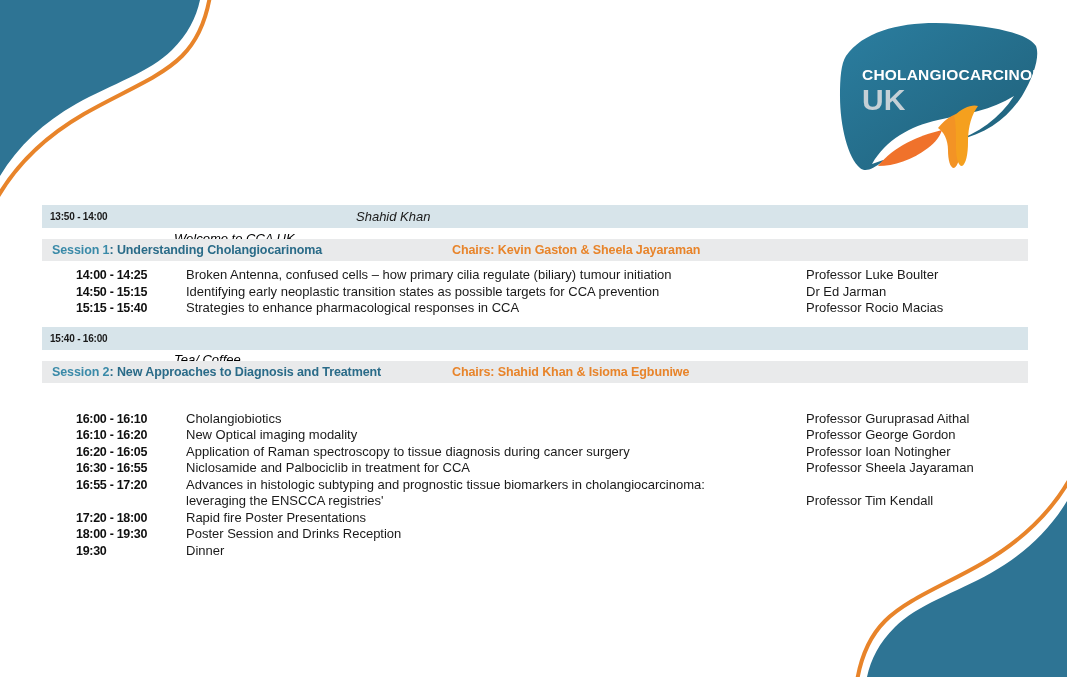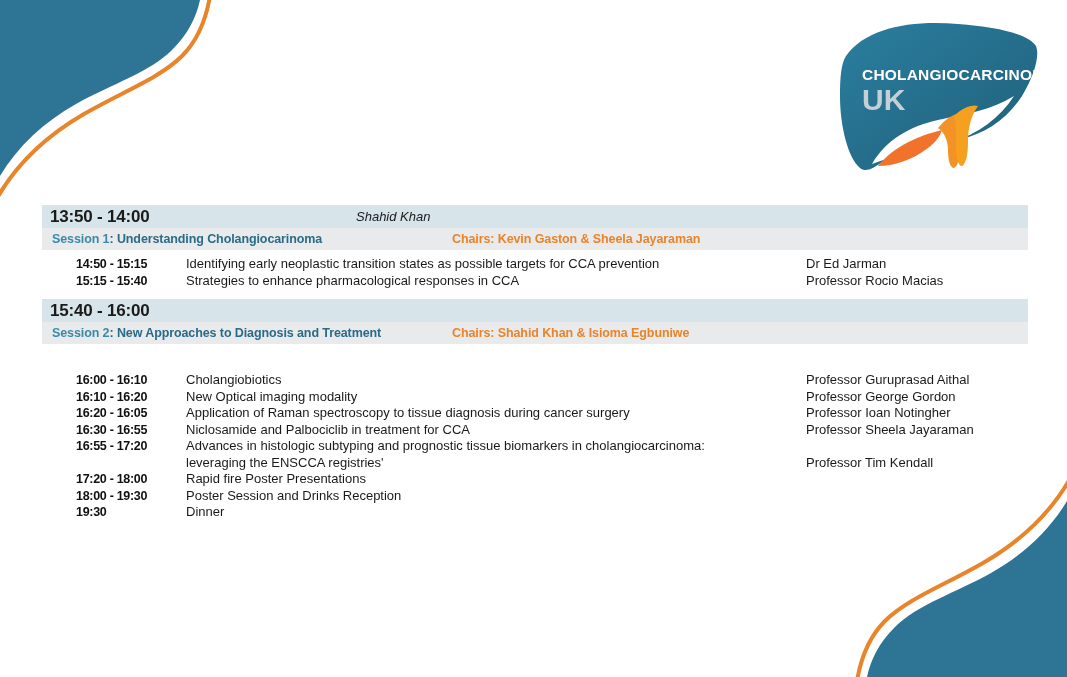--- a/index.html
+++ b/index.html
@@ -36,33 +36,33 @@
   
   .schedule{position:absolute;left:42px;top:205px;width:986px;}
 
   .band{position:relative;box-sizing:border-box;}
   .band-time{
     background:#d7e4ea;height:23px;
     display:flex;align-items:center;
   }
   .band-time .t{
     width:132px;padding-left:8px;box-sizing:border-box;
-    font-size:17px;font-weight:bold;color:#1a1a1a;letter-spacing:-0.2px;
+    font-size:10px;font-weight:bold;color:#1a1a1a;letter-spacing:-0.2px;
   }
   .band-time .d{
     width:182px;
     font-size:13px;font-style:italic;color:#000000;margin-top:43px;
   }
   .band-time .sp{
     font-size:13px;font-style:italic;color:#1a1a1a;
   }
 
   .band-session{
     background:#e9eaeb;height:22px;
-    display:flex;align-items:center;
+    display:flex;align-items:center;margin-top:11px;
   }
   .band-session .sess{
     width:410px;padding-left:10px;box-sizing:border-box;
     font-size:12.5px;font-weight:bold;color:#2a6b88;letter-spacing:-0.1px;
   }
   .band-session .sess .num{color:#3a8aa8;}
   .band-session .chairs{
     font-size:12.5px;font-weight:bold;color:#e8842a;letter-spacing:-0.1px;
   }
 
@@ -131,20 +131,25 @@
       <div class="sp">Shahid Khan</div>
     </div>
 
     <div class="band band-session">
       <div class="sess"><span class="num">Session 1</span><span>: </span><span>Understanding Cholangiocarinoma</span></div>
       <div class="chairs">Chairs: Kevin Gaston &amp; Sheela Jayaraman</div>
     </div>
 
     <div class="talks">
       <div class="talk">
+        <div class="time">14:00 - 14:25</div>
+        <div class="title">Broken Antenna, confused cells – how primary cilia regulate (biliary) tumour initiation</div>
+        <div class="speaker">Professor Luke Boulter</div>
+      </div>
+      <div class="talk">
         <div class="time">14:50 - 15:15</div>
         <div class="title">Identifying early neoplastic transition states as possible targets for CCA prevention</div>
         <div class="speaker">Dr Ed Jarman</div>
       </div>
       <div class="talk">
         <div class="time">15:15 - 15:40</div>
         <div class="title">Strategies to enhance pharmacological responses in CCA</div>
         <div class="speaker">Professor Rocio Macias</div>
       </div>
     </div>

